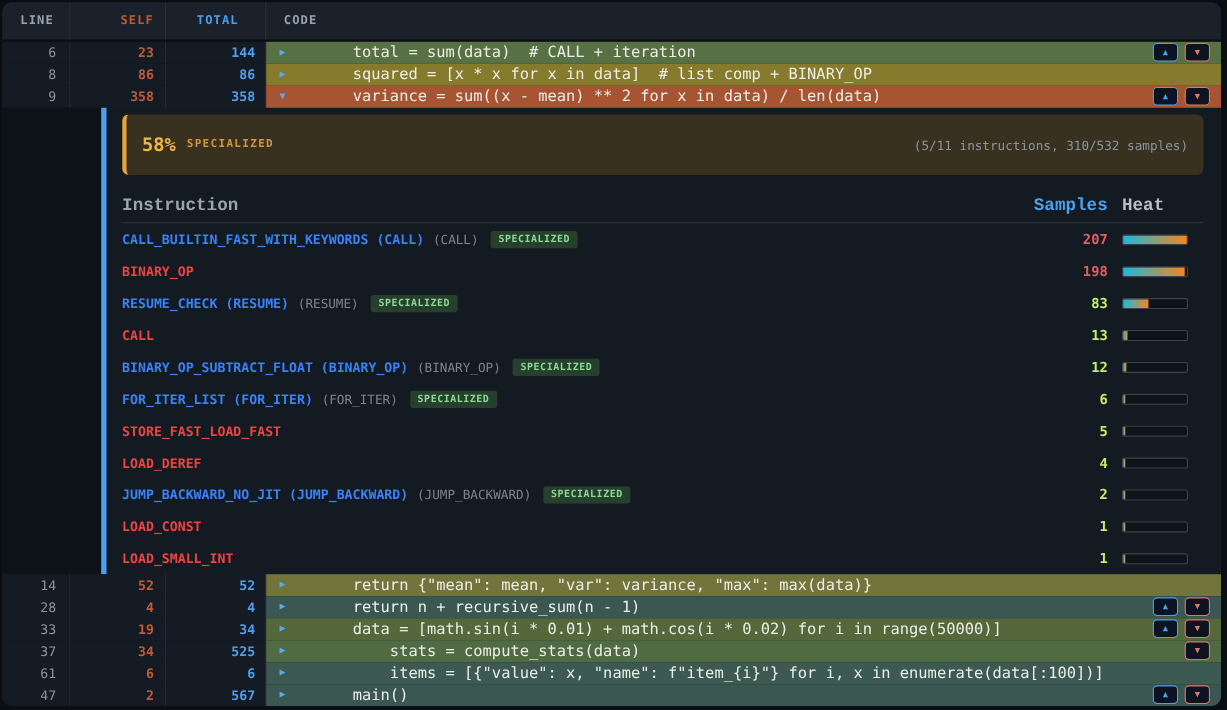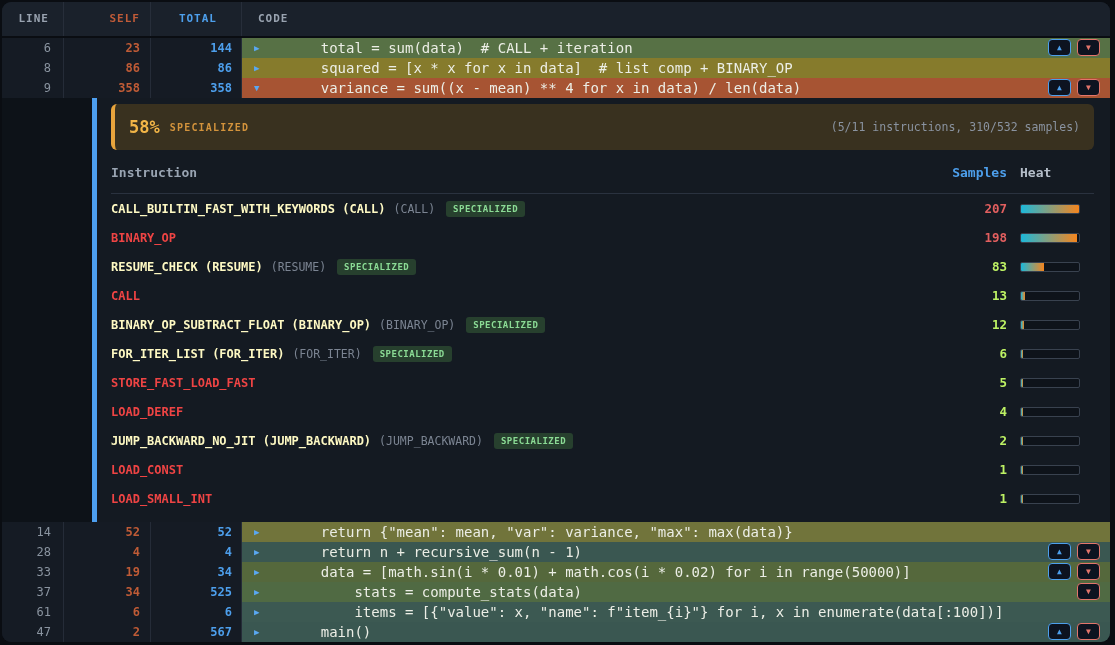--- a/index.html
+++ b/index.html
@@ -31,37 +31,37 @@
          align-items:center; justify-content:center; font-size:8px; line-height:1; cursor:pointer; }
   .btn.up   { border:1.5px solid #4d9fec; color:#4d9fec; }
   .btn.down { border:1.5px solid #e4756b; color:#e4756b; }
 
   
   .panel { height:424px; display:flex; }
   .panel-gutter { width:90px; background:#0d1218; }
   .panel-accent { width:5px; background:#4d9ff0; }
   .panel-body { flex:1; background:#141a22; padding:6px 16px 0 14px; }
 
-  .summary-box { height:46px; background:#39311f; border-left:4px solid #e8a43c; border-radius:6px;
+  .summary-box { height:55px; background:#39311f; border-left:4px solid #e8a43c; border-radius:6px;
                  display:flex; align-items:center; padding:0 14px; }
   .summary-pct { color:#f2b547; font-size:17px; font-weight:bold; }
   .summary-label { color:#d3933c; font-size:10px; font-weight:bold; letter-spacing:1.2px; margin-left:10px; }
   .summary-detail { margin-left:auto; color:#8a93a0; font-size:11.5px; }
 
-  .itable-head { display:flex; align-items:flex-start; margin-top:15px; height:22px;
-                 font-size:13px; font-weight:bold; }
+  .itable-head { display:flex; align-items:flex-end; margin-top:15px; height:22px;
+                 font-size:16px; font-weight:bold;font-family:Liberation Mono, monospace; }
   .ih-instruction { flex:1; color:#99a4b2; }
   .ih-samples { width:90px; text-align:right; color:#4d9fec; }
   .ih-heat { width:74px; margin-left:13px; color:#b5bec9; }
   .itable-sep { border-bottom:1px solid #2a323f; margin-top:6px; }
 
   .irow { display:flex; align-items:center; height:29px; }
   .irow-left { flex:1; display:flex; align-items:center; white-space:nowrap; overflow:hidden; }
   .iname { font-size:12px; font-weight:bold; color:#ef4444; }
-  .iname.specialized { color:#fef9c3; }
+  .iname.specialized { color:#3b82f6; }
   .ibase { font-size:11.5px; color:#7b8492; margin-left:8px; }
   .ibadge { margin-left:11px; background:#27402e; color:#8bdb95; font-size:9px; font-weight:bold;
             letter-spacing:0.5px; padding:3px 7px; border-radius:3px; }
   .isamples { width:90px; text-align:right; font-size:12.5px; font-weight:bold; color:#bef264; }
   .isamples.hot { color:#e25f5f; }
   .iheat { width:74px; margin-left:13px; }
   .heat-track { width:60px; height:10px; background:#0e131a; border:1px solid #39424f;
                 border-radius:2px; overflow:hidden; }
   .heat-fill { height:100%; min-width:2px; }
 </style>
@@ -99,21 +99,21 @@
           <span class="expander">▶</span>
           <span class="codetext">    squared = [x * x for x in data]  # list comp + BINARY_OP</span>
         </div>
       </div>
       <div class="grid-row crow">
         <div class="ncell line">9</div>
         <div class="ncell self">358</div>
         <div class="ncell total">358</div>
         <div class="codecell" style="background: rgb(167, 84, 51);">
           <span class="expander">▼</span>
-          <span class="codetext">    variance = sum((x - mean) ** 4 for x in data) / len(data)</span>
+          <span class="codetext">    variance = sum((x - mean) ** 2 for x in data) / len(data)</span>
           <div class="row-btns">
             <div class="btn up">▲</div>
             <div class="btn down">▼</div>
           </div>
         </div>
       </div>
     </div>
 
   <div class="panel">
     <div class="panel-gutter"></div>

